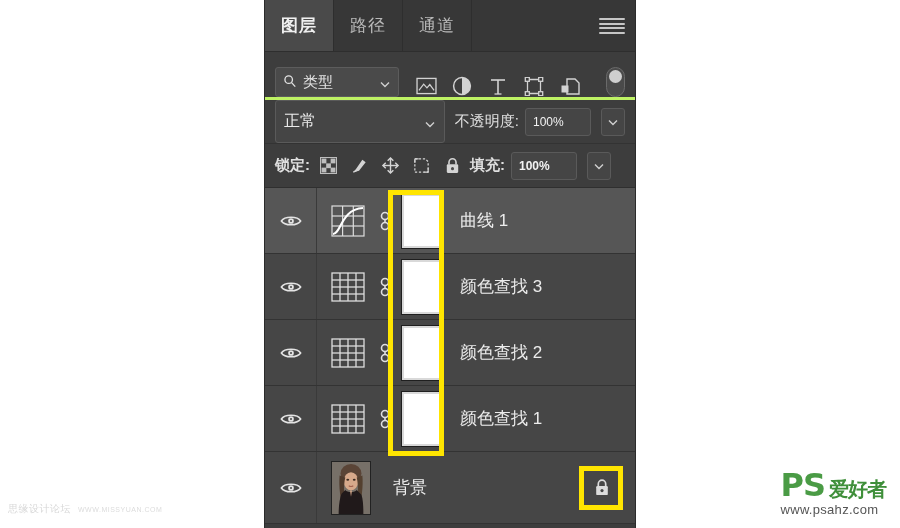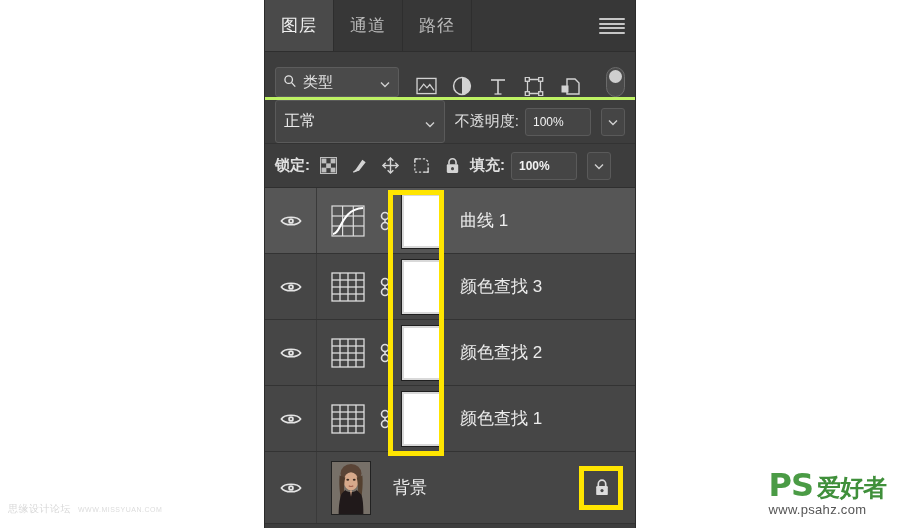--- a/index.html
+++ b/index.html
@@ -27,21 +27,21 @@
     display: flex; align-items: stretch;
     border-bottom: 1px solid #2e2e2e;
   }
   .tab {
     display: flex; align-items: center; justify-content: center;
     padding: 0 16px; font-size: 17px; color: #b9b9b9;
     background: #373737;
     border-right: 1px solid #2e2e2e;
     letter-spacing: 1px;
   }
-  .tab.active { background: #4a4a4a; color: #f0f0f0; }
+  .tab.active { background: #4a4a4a; color: #f0f0f0; font-weight: bold; }
   .tabfill { flex: 1; background: #373737; }
   .hamburger {
     position: absolute; right: 10px; top: 16px;
     width: 26px; height: 20px;
     display: flex; flex-direction: column; justify-content: space-between;
     padding: 2px 0;
   }
   .hamburger i { display: block; height: 2px; background: #c6c6c6; border-radius: 1px; }
 
   
@@ -166,21 +166,21 @@
   .wm-left .sub { font-size: 7px; color: #dcdcdc; }
   .wm-right {
     position: absolute; right: 14px; bottom: 12px;
     text-align: left; line-height: 1;
   }
   .wm-right .logo {
     font-size: 32px; font-weight: bold; color: #4a9b45;
     font-family: "DejaVu Sans", sans-serif; letter-spacing: -1px;
     display: flex; align-items: baseline; gap: 4px; justify-content: center;
   }
-  .wm-right .cn { font-size: 24px; color: #3f8f3a; font-weight: bold; }
+  .wm-right .cn { font-size: 20px; color: #3f8f3a; font-weight: bold; }
   .wm-right .url { font-size: 13px; color: #555; margin-top: 2px; letter-spacing: .3px; }
 </style>
 </head>
 <body>
 
 <div id="root">
 
   <div class="wm-left">
     <span>思缘设计论坛</span>
     <span class="sub">WWW.MISSYUAN.COM</span>
@@ -194,24 +194,24 @@
     <div class="url">www.psahz.com</div>
   </div>
 
   <div class="panel">
 
     <div class="tabstrip">
       <div class="tab active">
         <span>图层</span>
       </div>
       <div class="tab">
+        <span>路径</span>
+      </div>
+      <div class="tab">
         <span>通道</span>
-      </div>
-      <div class="tab">
-        <span>路径</span>
       </div>
       <div class="tabfill"></div>
       <div class="hamburger">
         <i></i>
           <i></i>
           <i></i>
           <i></i>
       </div>
     </div>
 

